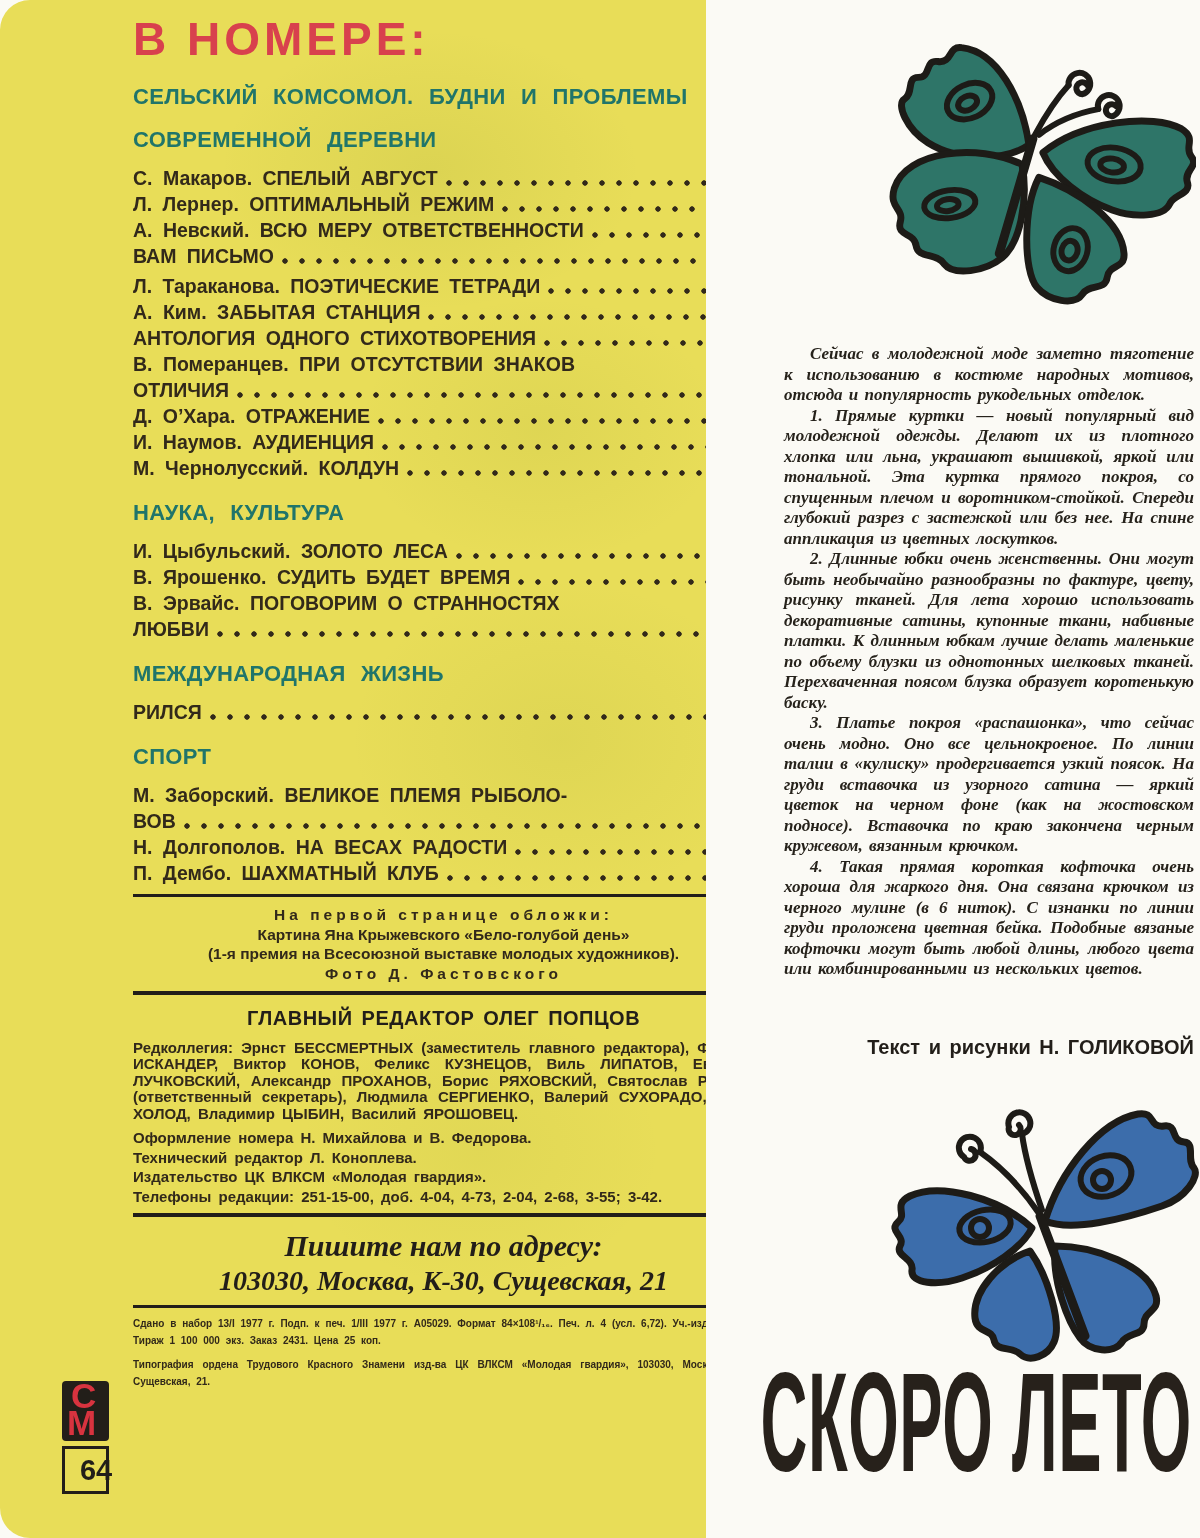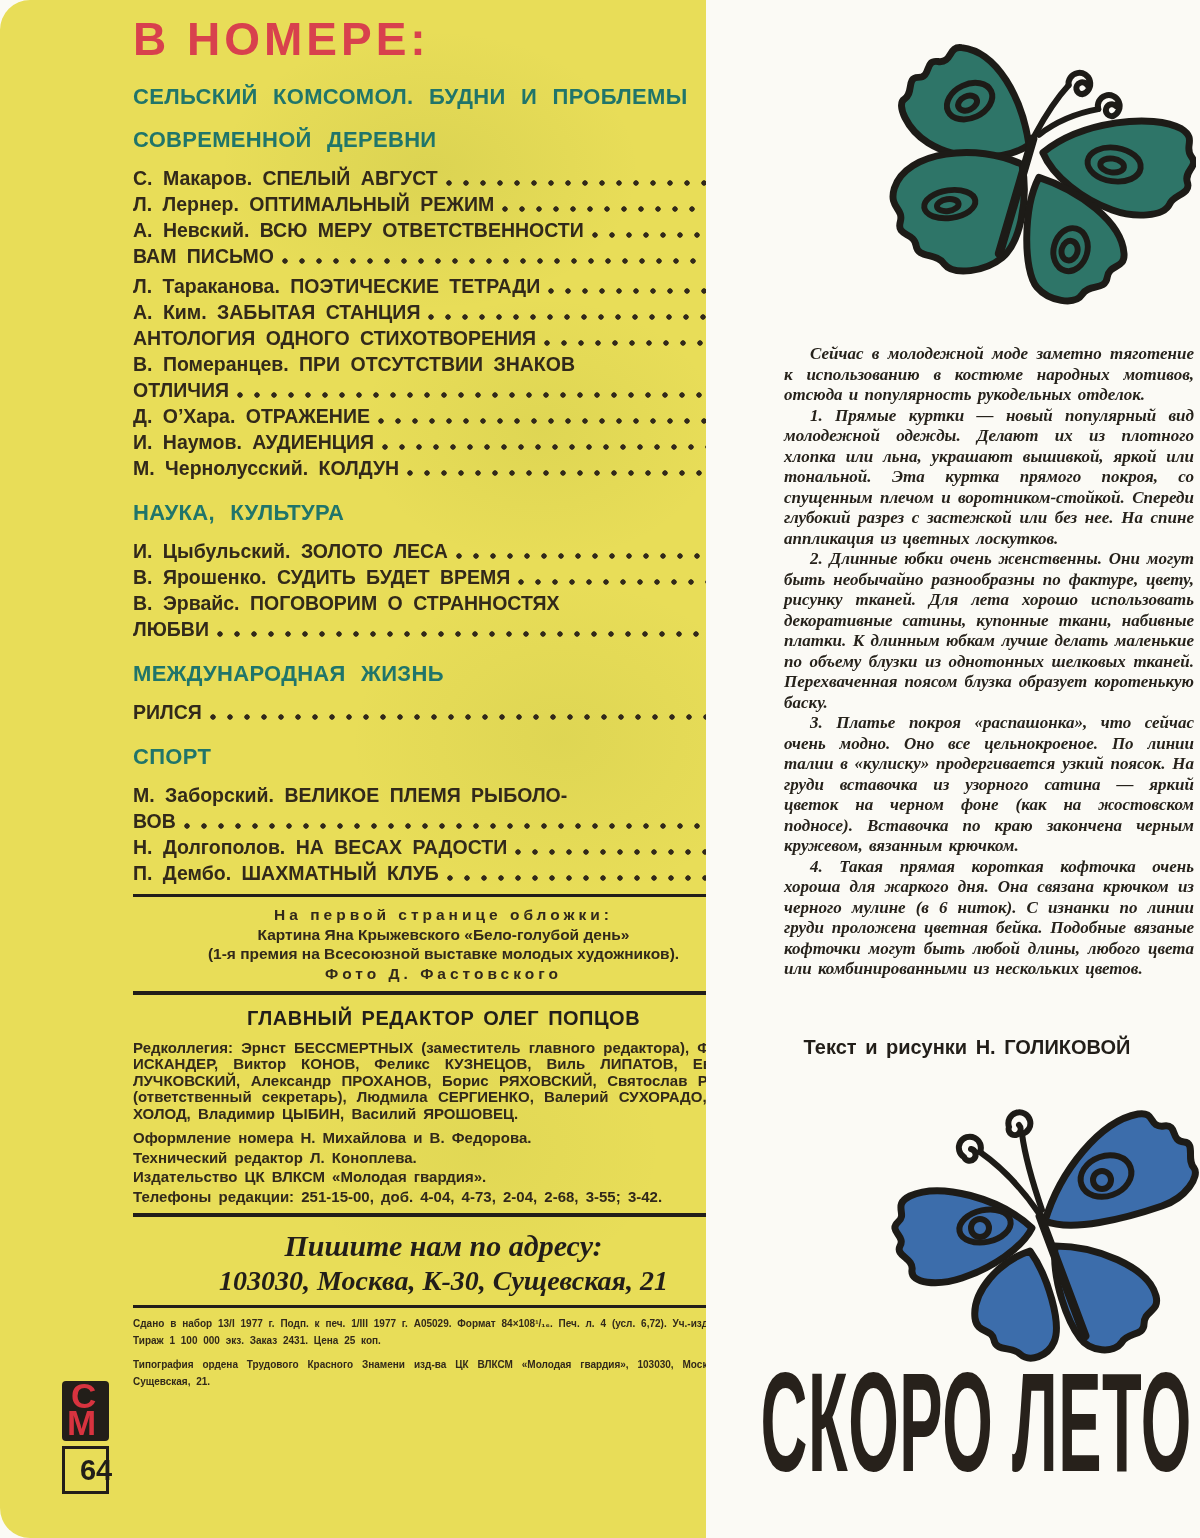--- a/index.html
+++ b/index.html
@@ -45,21 +45,21 @@
   .logo-num{margin-top:5px;height:42px;border:3.5px solid var(--ink-black);display:flex;align-items:center;justify-content:center;
     font-size:29px;font-weight:bold;color:var(--ink-black);padding-left:21px;}
   
   .right-page{position:absolute;top:0;left:706px;width:494px;height:1538px;background:var(--page-white);}
   .butterfly-top{position:absolute;top:14px;right:4px;}
   .butterfly-bottom{position:absolute;top:1086px;right:0;}
   .article{position:absolute;top:344px;left:34px;right:6px;
     font-family:"Liberation Serif",serif;font-style:italic;font-weight:bold;
     font-size:17px;line-height:20.5px;text-align:justify;color:#26221b;word-spacing:2px;margin-left:44px;}
   .article p{margin:0;text-indent:26px;}
-  .credit{position:absolute;top:1036px;right:6px;left:34px;text-align:center;font-size:20px;font-weight:bold;color:var(--ink-black);word-spacing:3px;}
+  .credit{position:absolute;top:1036px;right:6px;left:34px;text-align:right;font-size:20px;font-weight:bold;color:var(--ink-black);word-spacing:3px;}
   .headline{position:absolute;right:8px;bottom:58px;font-size:112px;font-weight:bold;color:#27211b;white-space:nowrap;
     transform:scale(0.58,1.26);transform-origin:right bottom;letter-spacing:1px;line-height:.8;}
   svg .wing-teal{fill:var(--butterfly-teal);}
   svg .wing-blue{fill:var(--butterfly-blue);}
 </style>
 </head>
 <body>
 
 <div class="left-page">
   <div class="mottle"></div>

